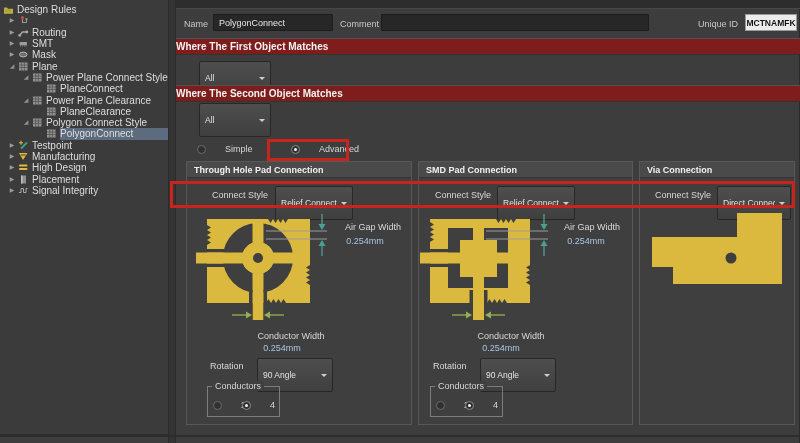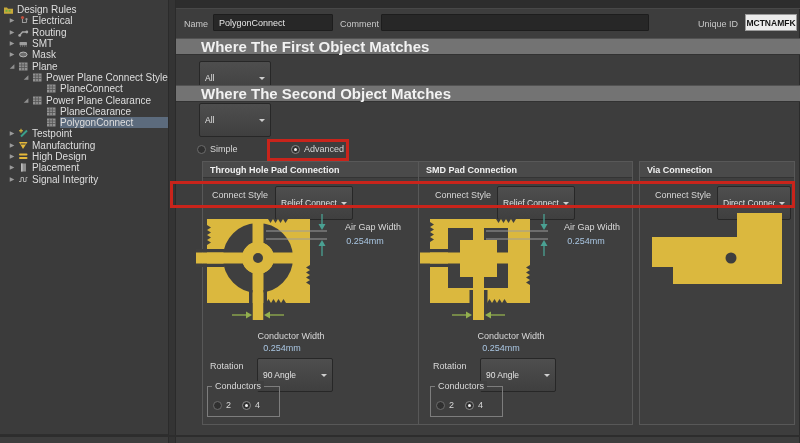--- a/index.html
+++ b/index.html
@@ -18,28 +18,28 @@
   .row-main{display:flex;align-items:center;flex:1;height:100%;min-width:0;}
   .row-main.tsel{background:#5c6b7d;}
   .pad0{padding-left:3px;} .pad1{padding-left:6px;} .pad2{padding-left:20px;} .pad3{padding-left:46px;}
 
   
   #main{position:absolute;left:176px;top:0;width:624px;height:443px;background:#3d3d3d;border-right:1px solid #2b2b2b;}
   #topstrip{position:absolute;left:0;top:0;width:624px;height:9px;background:#2d2d2d;border-bottom:1px solid #484848;}
   .flabel{position:absolute;font-size:9px;color:#c9c9c9;white-space:nowrap;}
   .tinput{position:absolute;height:17px;background:#272727;border:1px solid #1d1d1d;color:#e6e6e6;font-size:9px;padding:0 5px;border-radius:1px;}
   #uniqueid{position:absolute;left:569px;top:14px;width:52px;height:17px;background:#ececec;color:#141414;font-size:8.5px;font-weight:bold;display:flex;align-items:center;justify-content:center;border:1px solid #9a9a9a;}
-  .secbar{position:absolute;left:0;width:624px;height:17px;background:#737373;border-top:1px solid #525252;border-bottom:1px solid #323232;color:#f2f2f2;font-size:15px;font-weight:bold;display:flex;align-items:center;padding-left:25px;}
+  .secbar{position:absolute;left:0;width:624px;height:17px;background:#7f1d1d;border-top:1px solid #525252;border-bottom:1px solid #323232;color:#f2f2f2;font-size:10px;font-weight:bold;display:flex;align-items:center;padding-left:0;}
   .dd{position:absolute;height:15px;background:linear-gradient(#4e4e4e,#3f3f3f);border:1px solid #272727;border-radius:2px;color:#e3e3e3;font-size:8.5px;display:flex;align-items:center;padding:16px 5px;cursor:default;}
   .dd .ddtext{flex:1;white-space:nowrap;overflow:hidden;}
   .dd .caret{width:0;height:0;border:3.5px solid transparent;border-top-color:#cfcfcf;margin-top:4px;margin-left:4px;flex:none;}
   .radio{width:9px;height:9px;border-radius:50%;background:#303030;border:1px solid #6b6b6b;display:inline-block;flex:none;}
   .radio.sel{border-color:#8a8a8a;}
   .radio.sel::after{content:"";display:block;width:3px;height:3px;border-radius:50%;background:#f5f5f5;margin:2px 0 0 2px;}
-  .radrow{position:absolute;display:flex;align-items:center;gap:4px;font-size:9px;color:#d8d8d8;}
+  .radrow{position:absolute;display:flex;align-items:center;gap:19px;font-size:9px;color:#d8d8d8;}
 
   .panel{position:absolute;top:161px;height:264px;background:#3f3f3f;border:1px solid #585858;}
   .phead{height:16px;background:#4a4a4a;border-bottom:1px solid #343434;color:#f1f1f1;font-size:9px;font-weight:bold;display:flex;align-items:center;padding-left:7px;}
   .dimlabel{position:absolute;font-size:9px;color:#d8d8d8;text-align:center;white-space:nowrap;transform:translateX(-50%);}
   .dimvalue{position:absolute;font-size:9px;color:#a9c6e2;text-align:center;white-space:nowrap;transform:translateX(-50%);}
   .cbox{position:absolute;border:1px solid #7d7d7d;background:transparent;}
   .cbox-legend{position:absolute;top:-6px;left:4px;background:#3f3f3f;padding:0 3px;font-size:9px;color:#d8d8d8;}
 
   .redbox{position:absolute;border:3px solid #c9241b;pointer-events:none;}
   #bottomline{position:absolute;left:0;top:435px;width:800px;height:2px;background:#2d2d2d;}
@@ -67,23 +67,20 @@
 
     <div class="trow pad1">
       <span class="texp collapsed"></span>
       <span class="ticon">
           <svg width="11" height="11">
             <circle cx="4.5" cy="2.5" r="1.6" fill="#c05040"></circle>
             <path d="M4.5,4 v3.5 h4 M8.5,7.5 v-2.5" stroke="#9a9a9a" stroke-width="1.1" fill="none"></path>
             <circle cx="8.5" cy="4.2" r="1.1" fill="#9a9a9a"></circle>
           </svg>
         </span>
-      <span class="row-main">
-          <span>Electrical</span>
-        </span>
     </div>
 
     <div class="trow pad1">
       <span class="texp collapsed"></span>
       <span class="ticon">
           <svg width="11" height="11">
             <path d="M1.5,8.5 L4.5,5 h4.5" stroke="#a8a8a8" stroke-width="1.4" fill="none"></path>
             <circle cx="1.7" cy="8.4" r="1.4" fill="#a8a8a8"></circle>
             <circle cx="8.8" cy="5" r="1.4" fill="#a8a8a8"></circle>
           </svg>
@@ -174,20 +171,32 @@
           <svg width="11" height="11">
             <rect x="1" y="1.5" width="8.5" height="8" fill="#929292"></rect>
             <path d="M1,4 h8.5 M1,6.5 h8.5 M3.7,1.5 v8 M6.4,1.5 v8" stroke="#555" stroke-width="0.8"></path>
           </svg>
         </span>
       <span class="row-main">
           <span>PlaneClearance</span>
         </span>
     </div>
 
+    <div class="trow pad2">
+      <span class="texp expanded"></span>
+      <span class="ticon">
+          <svg width="11" height="11">
+            <rect x="1" y="1.5" width="8.5" height="8" fill="#929292"></rect>
+            <path d="M1,4 h8.5 M1,6.5 h8.5 M3.7,1.5 v8 M6.4,1.5 v8" stroke="#555" stroke-width="0.8"></path>
+          </svg>
+        </span>
+      <span class="row-main">
+          <span>Polygon Connect Style</span>
+        </span>
+    </div>
 
     <div class="trow pad3">
       <span class="ticon">
           <svg width="11" height="11">
             <rect x="1" y="1.5" width="8.5" height="8" fill="#929292"></rect>
             <path d="M1,4 h8.5 M1,6.5 h8.5 M3.7,1.5 v8 M6.4,1.5 v8" stroke="#555" stroke-width="0.8"></path>
           </svg>
         </span>
       <span class="row-main tsel">
           <span>PolygonConnect</span>
@@ -289,21 +298,21 @@
 
     <div class="radrow" style="left:21px;top:144px;">
       <span class="radio"></span>
       <span>Simple</span>
     </div>
     <div class="radrow" style="left:115px;top:144px;">
       <span class="radio sel"></span>
       <span>Advanced</span>
     </div>
 
-    <div class="panel" style="left:10px;width:226px;margin-left:16px;">
+    <div class="panel" style="left:10px;width:226px;">
       <div class="phead">
           <span>Through Hole Pad Connection</span>
         </div>
     </div>
     <div class="panel" style="left:242px;width:215px;">
       <div class="phead">
           <span>SMD Pad Connection</span>
         </div>
     </div>
     <div class="panel" style="left:463px;width:156px;">

